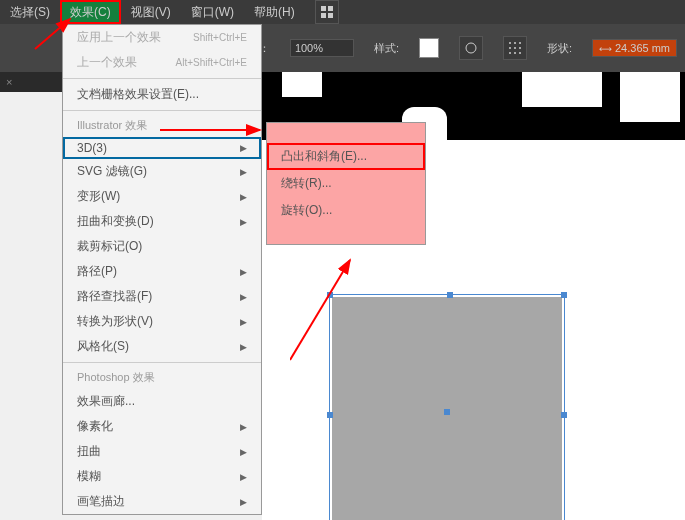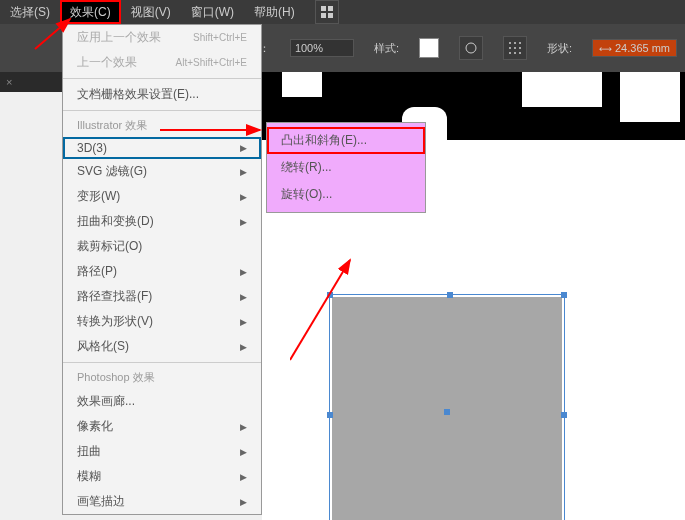--- a/index.html
+++ b/index.html
@@ -1,40 +1,40 @@
 <!DOCTYPE html>
 <html><head>
   <meta charset="utf-8">
   <style>
     * { margin: 0; padding: 0; box-sizing: border-box; font-family: "Microsoft YaHei", sans-serif; }
     body { width: 685px; height: 520px; background: #f0f0f0; overflow: hidden; position: relative; }
     
     .menubar { height: 24px; background: #3a3a3a; display: flex; padding-left: 0; }
     .menubar-item { color: #ccc; font-size: 12px; padding: 4px 10px; cursor: pointer; }
-    .menubar-item.active { background: #000000; border: 2px solid red; padding: 2px 8px; }
+    .menubar-item.active { background: #15803d; border: 2px solid red; padding: 2px 8px; }
     
     .toolbar { height: 48px; background: #454545; display: flex; align-items: center; padding: 0 8px; gap: 20px; position: relative; color: #ccc; font-size: 11px; }
     .tool-input { background:#333; color:#ccc; border:1px solid #555; padding:2px 4px; font-size:11px; width:64px; }
     .tool-swatch { width:20px; height:20px; background:#fff; border:1px solid #888; display:inline-block; }
     .tool-btn { width:24px; height:24px; background:#3a3a3a; border:1px solid #555; display:inline-flex; align-items:center; justify-content:center; }
     .shape-val { background:#c2410c; color:#ccc; border:1px solid #555; padding:2px 6px; font-size:11px; }
     
     .tab-row { height: 20px; background: #2a2a2a; display:flex; align-items:center; padding-left:6px; color:#888; font-size:11px; }
     
     .dropdown-menu { position:absolute; top:24px; left:62px; width:200px; background:#f3f3f3; border:1px solid #999; z-index:10; font-size:12px; }
     .menu-item { padding: 4px 14px; color:#555; cursor:pointer; display:flex; justify-content:space-between; align-items:center; }
     .menu-item.disabled { color:#aaa; }
     .menu-item.has-sub::after { content:"▶"; font-size:9px; color:#666; }
     .menu-sep { height:1px; background:#ccc; margin:3px 0; }
     .menu-heading { padding:4px 14px; color:#999; font-size:11px; }
     .menu-item.highlighted { border:2px solid #0369a1; padding:2px 12px; }
     
     .arrow-svg { position:absolute; top:120px; left:160px; pointer-events:none; z-index:11; }
     
-    .submenu { position:absolute; top:122px; left:266px; width:160px; background:#f0abfc; border:1px solid #999; z-index:10; font-size:12px; padding:4px 0; }
+    .submenu { position:absolute; top:122px; left:266px; width:160px; background:#fca5a5; border:1px solid #999; z-index:10; font-size:12px; padding:20px 0; }
     .submenu-item { padding:5px 14px; color:#555; cursor:pointer; }
     .submenu-item.highlighted { border:2px solid red; padding:3px 12px; }
     
     .canvas-area { position:absolute; top:72px; left:262px; right:0; bottom:0; background:#fff; }
     .black-shape { position:absolute; top:0; left:0; right:0; height:68px; background:#000; }
     .black-shape .notch { position:absolute; background:#fff; }
     
     .rect-obj { position:absolute; top:225px; left:70px; width:230px; height:230px; background:#a7a7a7; }
     .sel-handle { position:absolute; width:6px; height:6px; background:#4a88d0; }
     .sel-frame { position:absolute; top:222px; left:67px; width:236px; height:236px; border:1px solid #4a88d0; pointer-events:none; }

